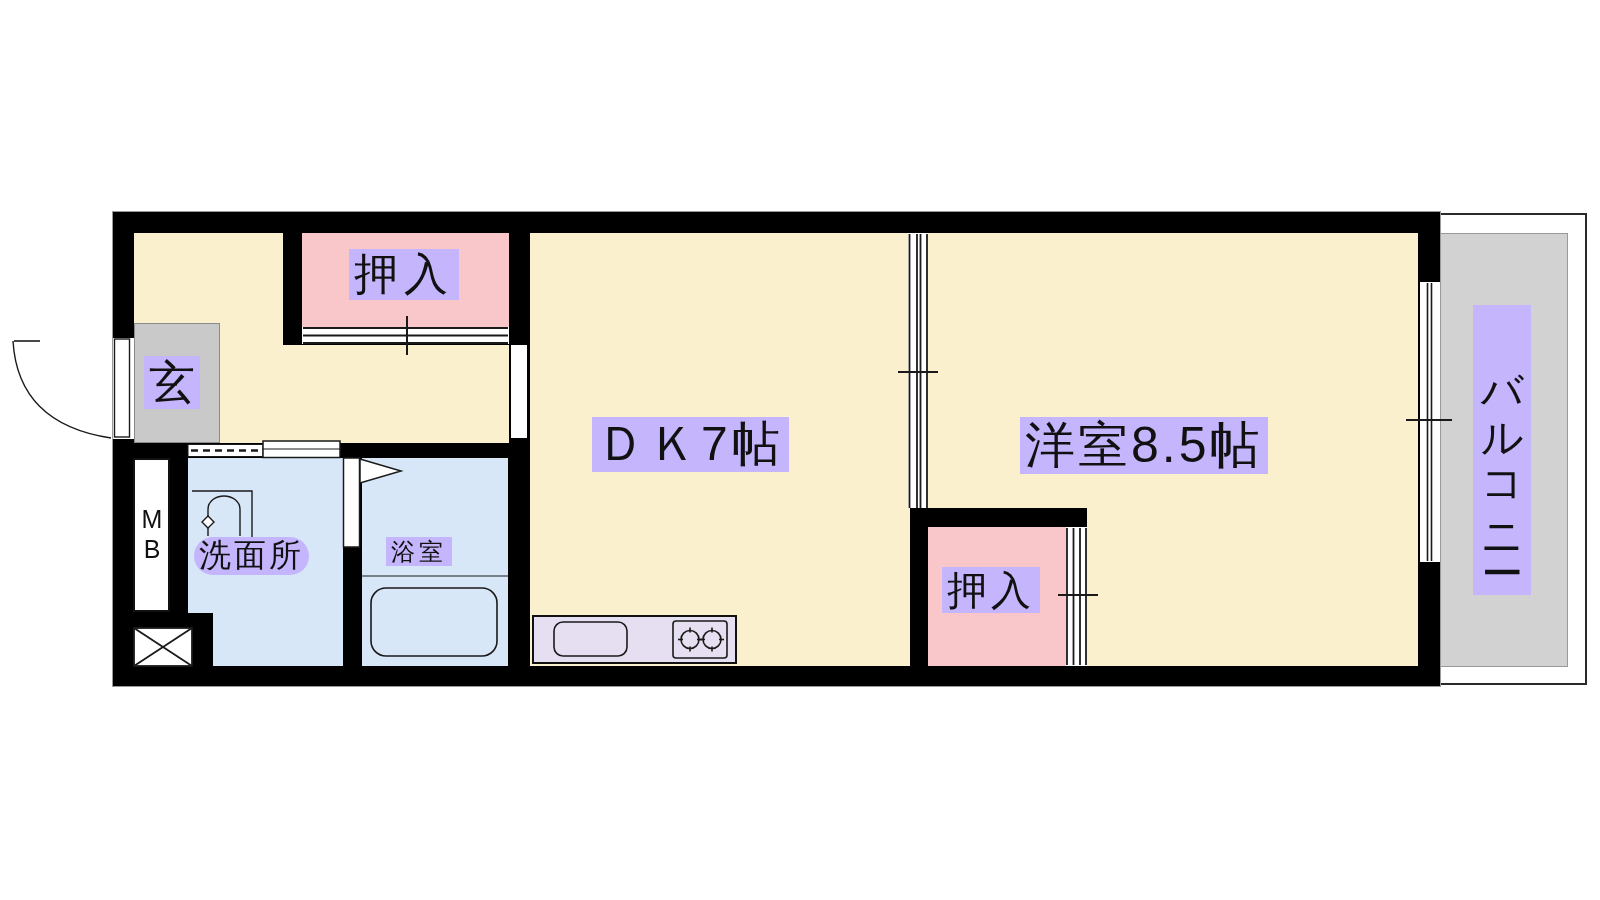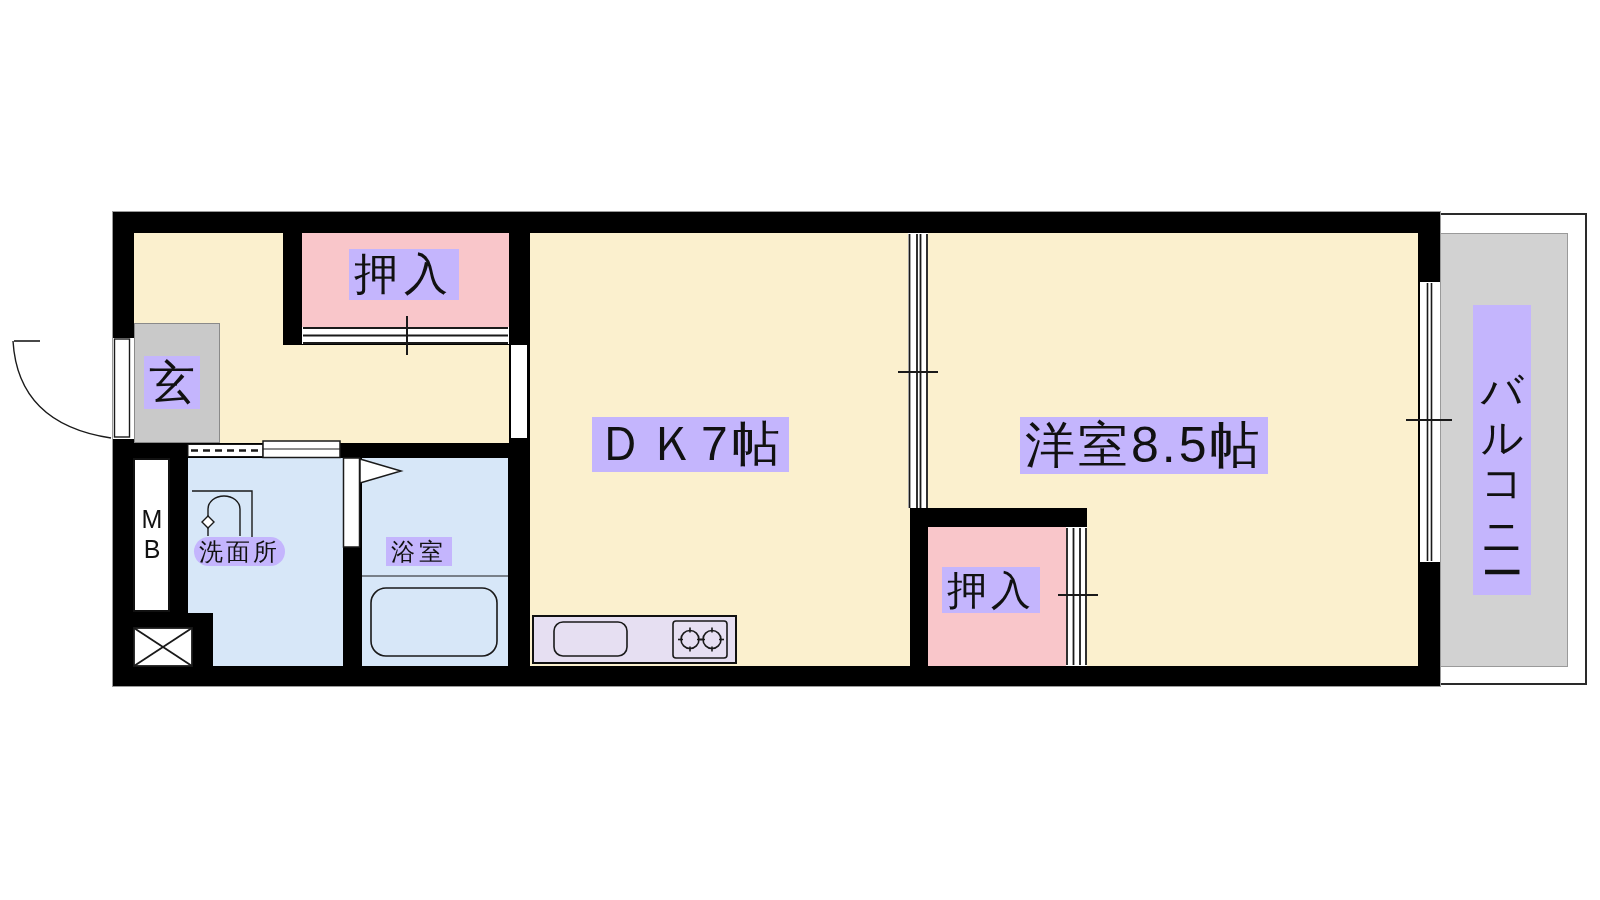--- a/index.html
+++ b/index.html
@@ -60,21 +60,21 @@
   </div>
 
   <div class="abs lav" style="left:532px;top:615px;width:205px;height:49px;"></div>
 
   <div class="abs white" style="left:1420px;top:282px;width:20px;height:280px;"></div>
   <div class="abs white" style="left:113px;top:338px;width:21px;height:101px;"></div>
   <div class="abs white" style="left:511px;top:345px;width:16px;height:93px;"></div>
 
   <div class="label" style="left:349px;top:249px;font-size:44px;letter-spacing:6px;">押入</div>
   <div class="label" style="left:144px;top:356px;font-size:46px;">玄</div>
-  <div class="label" style="left:194px;top:537px;font-size:24px;letter-spacing:3px;border-radius:20px;">洗面所</div>
+  <div class="label" style="left:194px;top:537px;font-size:32px;letter-spacing:3px;border-radius:20px;">洗面所</div>
   <div class="label" style="left:386px;top:537px;font-size:24px;letter-spacing:4px;">浴室</div>
   <div class="label" style="left:592px;top:417px;font-size:48px;letter-spacing:4px;">ＤＫ7帖</div>
   <div class="label" style="left:1020px;top:417px;font-size:50px;letter-spacing:3px;">洋室8.5帖</div>
   <div class="label" style="left:942px;top:567px;font-size:40px;letter-spacing:4px;">押入</div>
   <div class="label label-balcony" style="left:1473px;top:305px;width:50px;height:278px;font-size:42px;letter-spacing:4px;">バルコニー</div>
 
   <svg class="overlay" width="1600" height="900" viewBox="0 0 1600 900">
 
     <g stroke="#1a1a1a" fill="none" stroke-width="1.6">
       <path d="M 14 341 H 40"></path>

